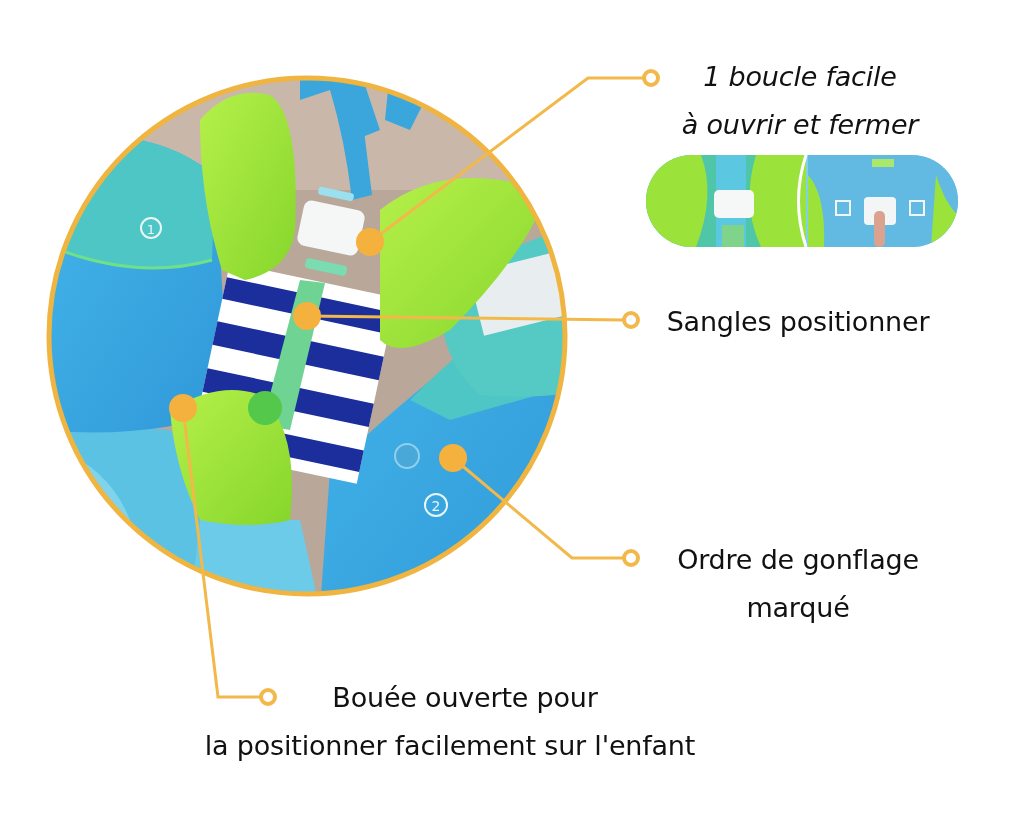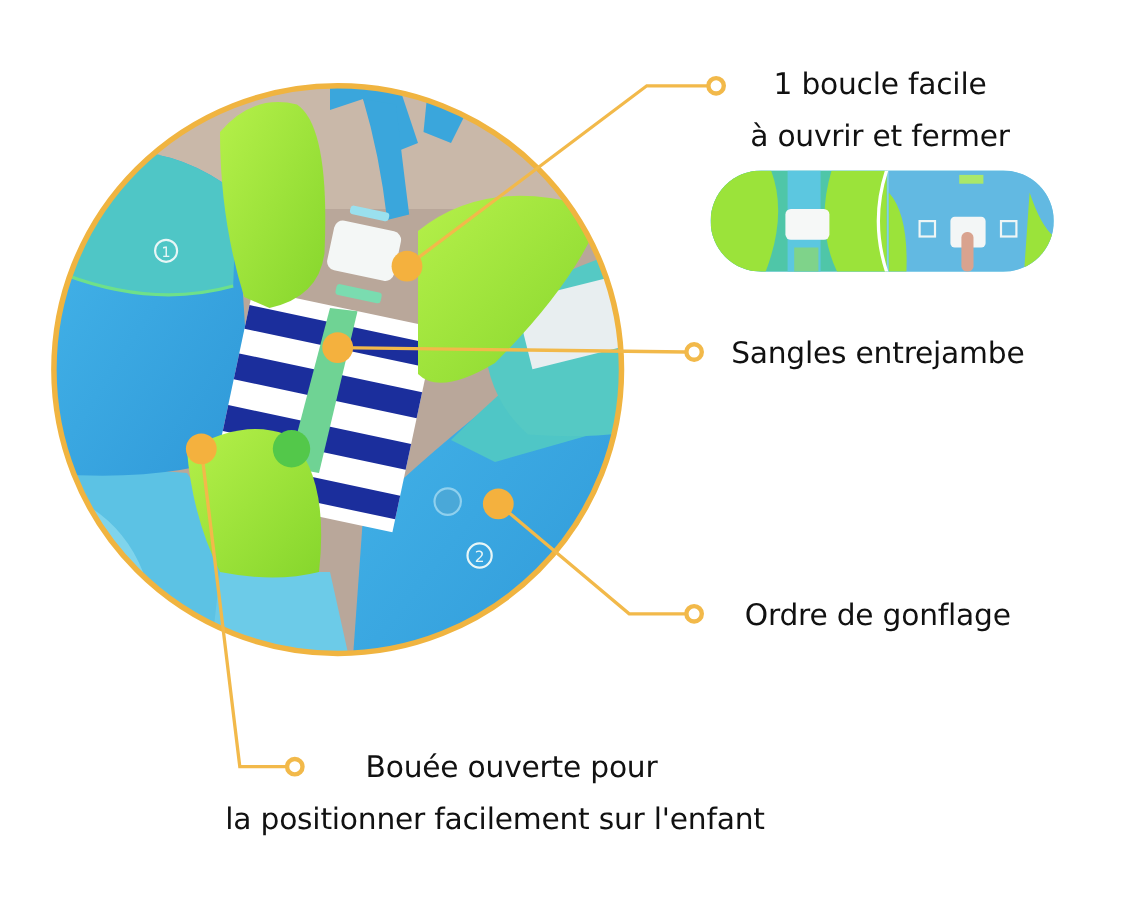--- a/index.html
+++ b/index.html
@@ -98,31 +98,32 @@
     </g>
 
     <g fill="#ffffff" stroke="#f2b94a" stroke-width="4">
       <circle cx="651" cy="78" r="7"></circle>
       <circle cx="631" cy="320" r="7"></circle>
       <circle cx="631" cy="558" r="7"></circle>
       <circle cx="268" cy="697" r="7"></circle>
     </g>
   </svg>
 
-  <div class="label" style="left:660px; top:53px; width:280px;">
+  <div class="label" style="left:660px; top:53px; width:280px;font-style:italic;">
     <span>1 boucle facile</span>
     <span>à ouvrir et fermer</span>
   </div>
 
   <div class="label" style="left:608px; top:298px; width:380px;">
-    <span>Sangles entrejambe</span>
+    <span>Sangles positionner</span>
   </div>
 
   <div class="label" style="left:648px; top:536px; width:300px;">
     <span>Ordre de gonflage</span>
+    <span>marqué</span>
   </div>
 
   <div class="label" style="left:160px; top:674px; width:580px;">
     <span style="padding-left:30px;text-align:center;">Bouée ouverte pour</span>
     <span>la positionner facilement sur l'enfant</span>
   </div>
 
   <div class="thumb">
     <svg width="312" height="92">
 

